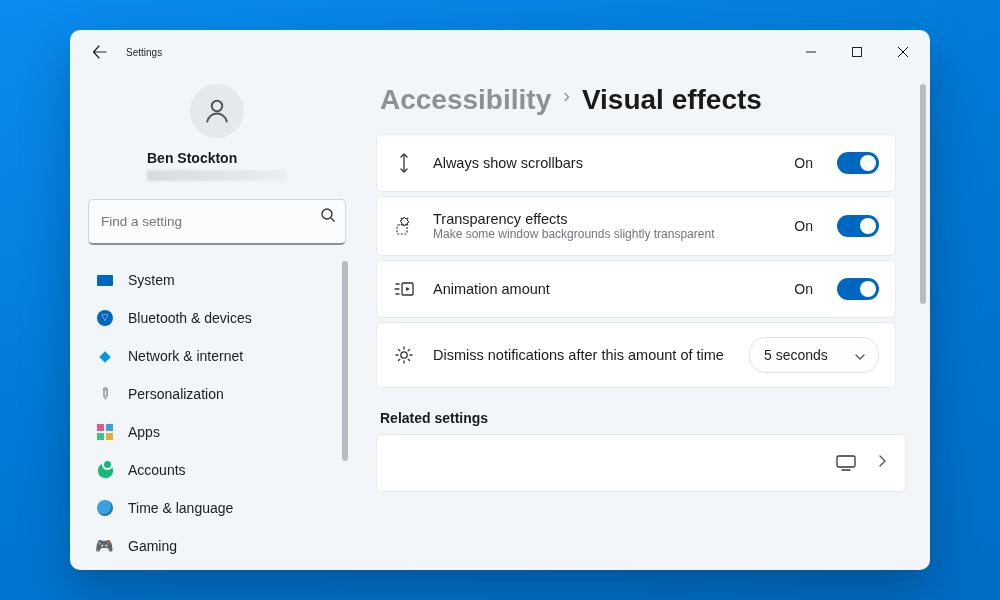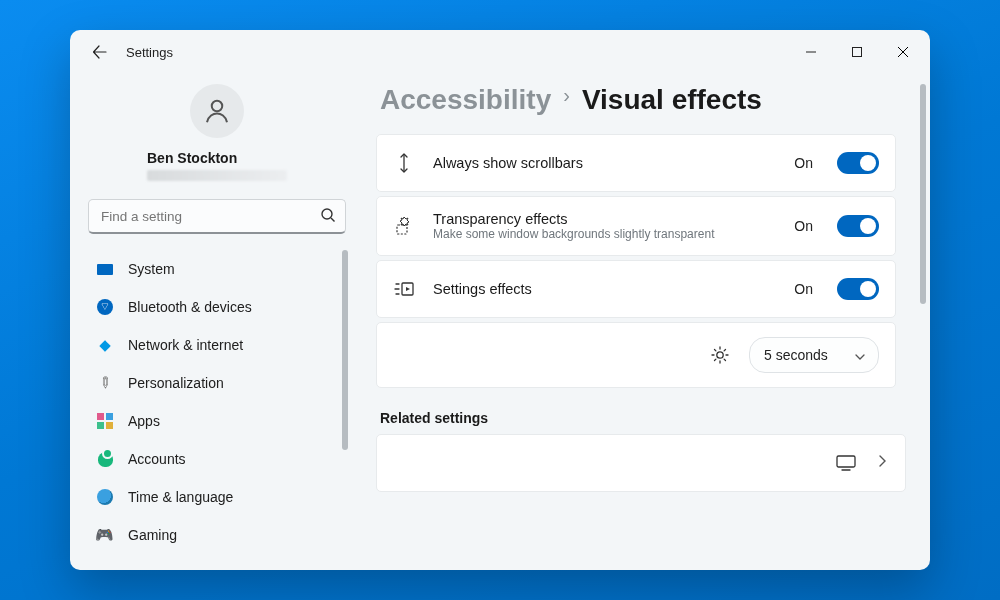--- a/index.html
+++ b/index.html
@@ -10,32 +10,32 @@
   }
   .window {
     width: 860px; height: 540px; background: #f3f6f8;
     border-radius: 10px; box-shadow: 0 20px 50px rgba(0,0,0,0.25);
     display: flex; flex-direction: column; overflow: hidden; position: relative;
   }
   .titlebar {
     height: 44px; display: flex; align-items: center; padding: 0 4px 0 14px;
   }
   .back-btn { width: 32px; height: 32px; display:flex; align-items:center; justify-content:center; border-radius:4px; cursor:pointer; margin-right: 10px; }
-  .title { font-size: 13px; color: #222; }
+  .title { font-size: 10px; color: #222; }
   .win-controls { margin-left:auto; display:flex; }
   .win-btn { width: 46px; height: 32px; display:flex; align-items:center; justify-content:center; cursor:pointer; border-radius:4px;}
   .body { flex:1; display:flex; overflow:hidden; }
   .sidebar { width: 290px; padding: 4px 12px 0 16px; display:flex; flex-direction:column; }
   .profile { display:flex; align-items:center; gap:12px; padding: 6px 6px 14px 6px; flex-direction: column;}
   .avatar { width: 54px; height:54px; border-radius:50%; background:#e6e9eb; display:flex; align-items:center; justify-content:center; }
   .profile-text .name { font-size:14px; font-weight:600; color:#1a1a1a; }
   .profile-text .email { font-size:12px; color:#777; background: linear-gradient(90deg, #d8dbdd, #eceef0); height:11px; width:140px; border-radius:2px; margin-top:4px; filter:blur(1px);}
   .search { position:relative; margin: 4px 2px 16px 2px; }
   .search input {
-    width:100%; height: 35px; border: 1px solid #d0d4d7; background:#fbfcfd;
+    width:100%; height: 46px; border: 1px solid #d0d4d7; background:#fbfcfd;
     border-radius: 5px; padding: 0 34px 0 12px; font-size: 13.5px; color:#1d4ed8;
     border-bottom: 2px solid #8c9196;
   }
   .search-icon { position:absolute; right:10px; top:8px; color:#333; }
   .nav-scroll { position:relative; flex:1; overflow:hidden;}
   .nav { list-style:none; padding-right: 16px; }
   .nav li { display:flex; align-items:center; gap:14px; height:38px; padding: 0 10px; border-radius:5px; cursor:pointer; font-size:14px; color:#202020;}
   .nav .nicon { width:18px; height:18px; display:flex; align-items:center; justify-content:center; font-size:15px;}
   .fake-scroll { position:absolute; right:0; top:0; bottom:10px; width:6px; }
   .fake-thumb { position:absolute; left:0; width:6px; background:#b6bcc1; border-radius:3px; }
@@ -237,37 +237,40 @@
 
         <div class="card">
           <div class="cicon">
             <svg width="20" height="18" viewBox="0 0 20 18">
                 <path d="M2 4h3M1 9h4M2 14h3" stroke="#333" stroke-width="1.3" stroke-linecap="round"></path>
                 <rect x="8" y="3" width="11" height="12" rx="1" stroke="#333" stroke-width="1.3" fill="none"></rect>
                 <path d="M12 7l4 2-4 2z" fill="#333"></path>
               </svg>
           </div>
           <div class="ctext">
-              <div class="ctitle">Settings effects</div>
+              <div class="ctitle">Animation amount</div>
             </div>
           <span class="state-label">On</span>
           <div class="toggle">
               <div class="knob"></div>
             </div>
         </div>
 
         <div class="card">
           <div class="cicon">
             <svg width="20" height="20" viewBox="0 0 20 20">
                 <circle cx="10" cy="10" r="3.2" stroke="#333" stroke-width="1.3" fill="none"></circle>
                 <g stroke="#333" stroke-width="1.3" stroke-linecap="round">
                   <path d="M10 2v2M10 16v2M2 10h2M16 10h2M4.5 4.5l1.4 1.4M14.1 14.1l1.4 1.4M15.5 4.5l-1.4 1.4M5.9 14.1l-1.4 1.4"></path>
                 </g>
               </svg>
           </div>
+          <div class="ctext">
+              <div class="ctitle">Dismiss notifications after this amount of time</div>
+            </div>
           <div class="select">
             <span>5 seconds</span>
             <span class="chev"><svg width="12" height="12" viewBox="0 0 12 12">
                   <path d="M2 4l4 4 4-4" stroke="#555" stroke-width="1.3" fill="none" stroke-linecap="round"></path>
                 </svg></span>
           </div>
         </div>
 
       </div>
 

